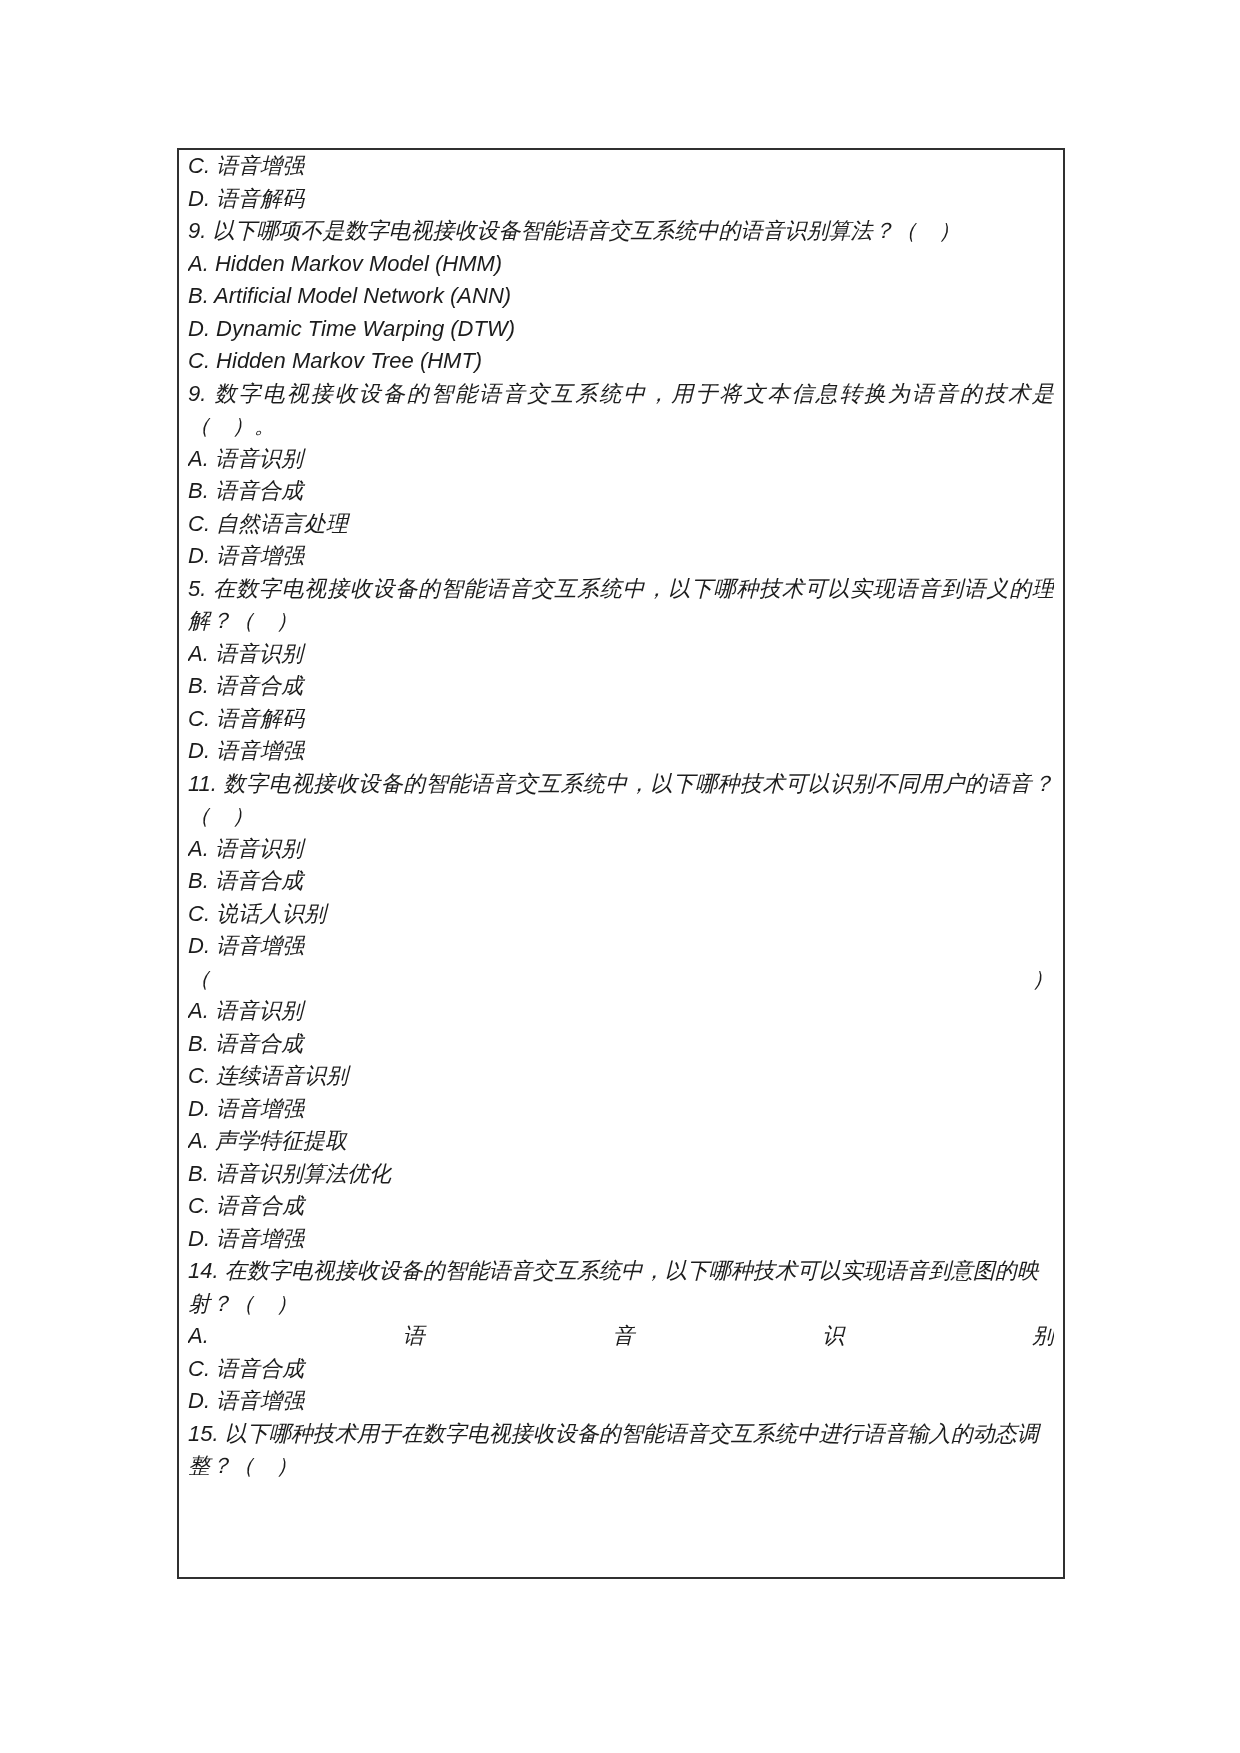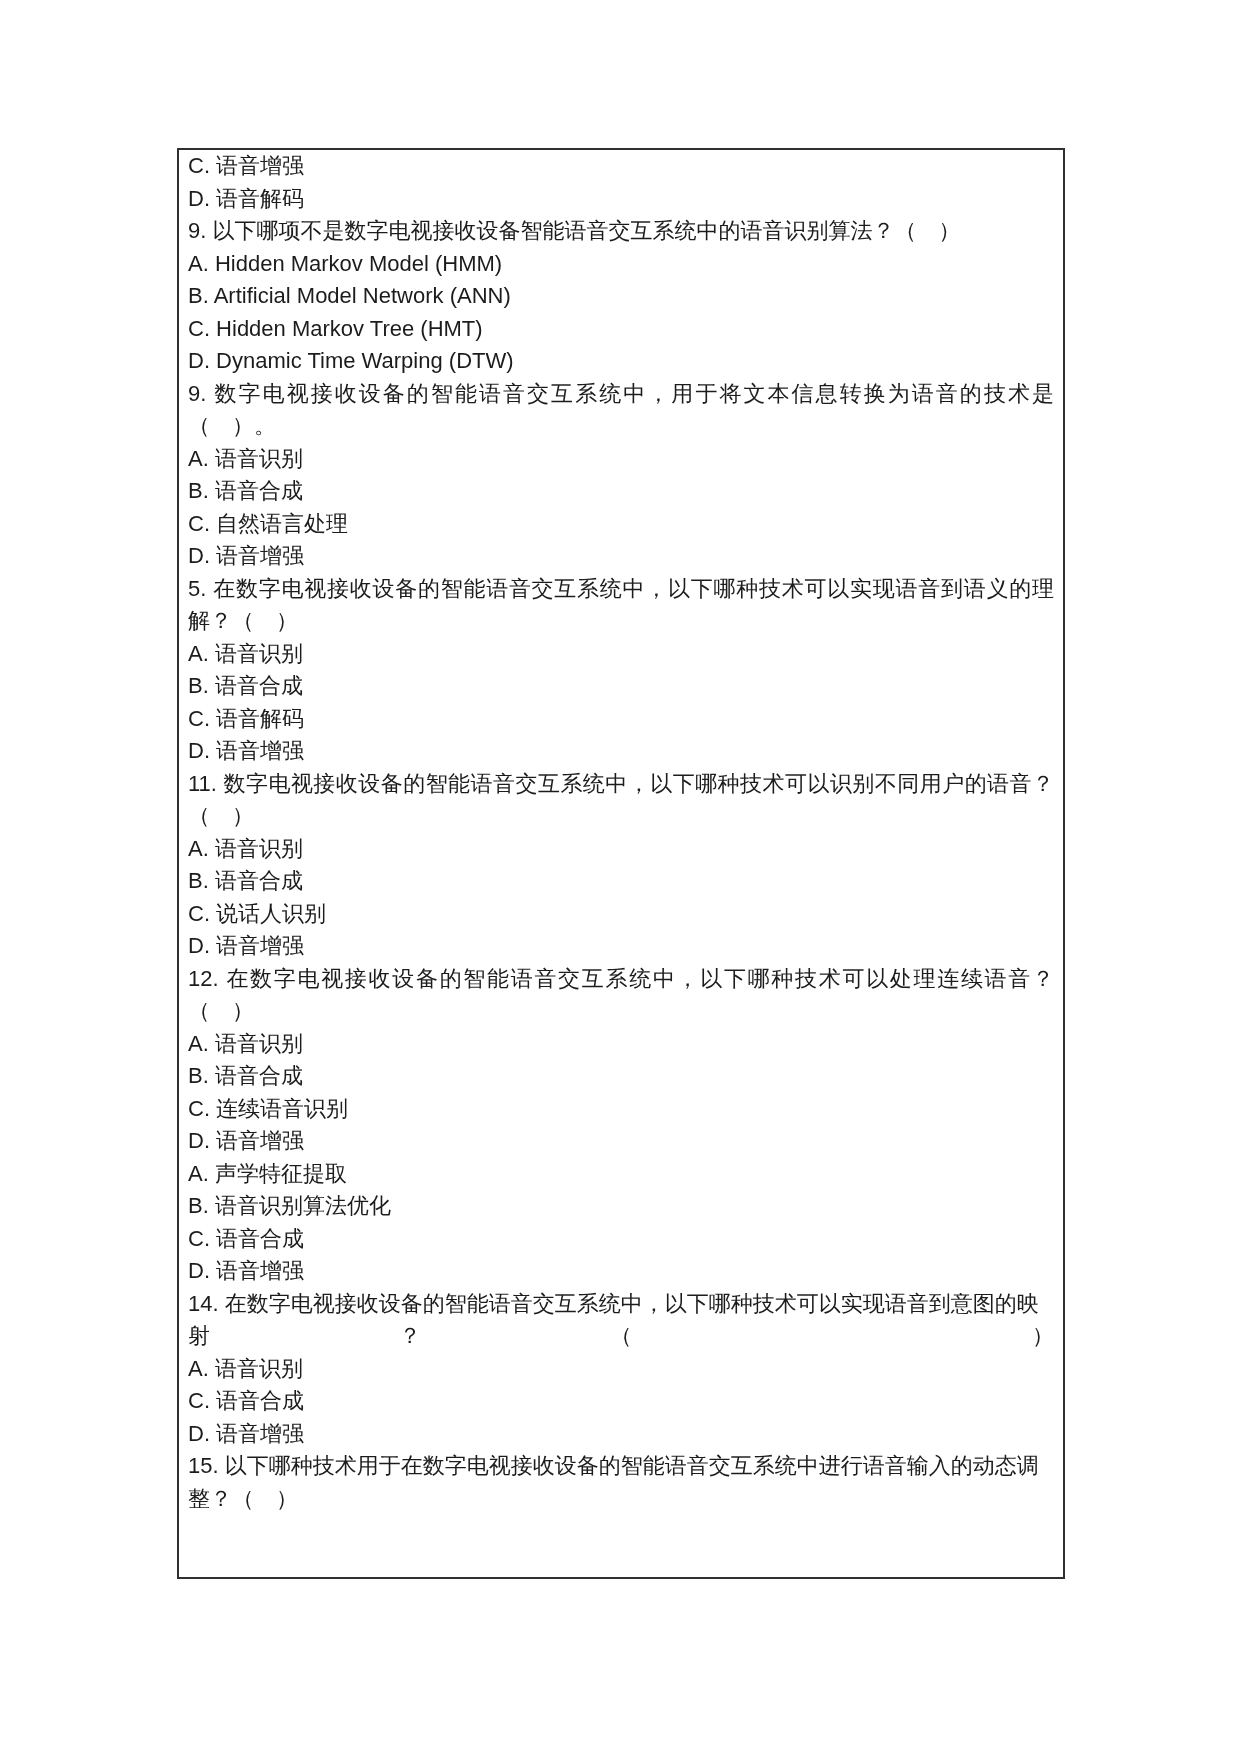--- a/index.html
+++ b/index.html
@@ -13,20 +13,21 @@
     --border-color: #303030;
     --text-color: #1c1c1c;
     --bg-color: #ffffff;
   }
   .sheet {
     position: relative;
     width: 1240px;
     height: 1393px;
     background: var(--bg-color);
     font-family: "Liberation Sans", "DejaVu Sans", sans-serif;
+    font-style: italic;
   }
   .content-box {
     position: absolute;
     left: 177px;
     top: 148px;
     width: 888px;
     height: 1431px;
     box-sizing: border-box;
     border: 2px solid var(--border-color);
     padding: 0 9px;
@@ -57,41 +58,40 @@
 <body>
 
 <div class="sheet">
   <div class="content-box">
     <div>
         <div class="line">C. 语音增强</div>
         <div class="line">D. 语音解码</div>
         <div class="line">9. 以下哪项不是数字电视接收设备智能语音交互系统中的语音识别算法？（　）</div>
         <div class="line">A. Hidden Markov Model (HMM)</div>
         <div class="line">B. Artificial Model Network (ANN)</div>
+        <div class="line">D. Dynamic Time Warping (DTW)</div>
         <div class="line">C. Hidden Markov Tree (HMT)</div>
-        <div class="line">D. Dynamic Time Warping (DTW)</div>
         <div class="line">9. 数字电视接收设备的智能语音交互系统中，用于将文本信息转换为语音的技术是</div>
         <div class="line">（　）。</div>
         <div class="line">A. 语音识别</div>
         <div class="line">B. 语音合成</div>
         <div class="line">C. 自然语言处理</div>
         <div class="line">D. 语音增强</div>
         <div class="line">5. 在数字电视接收设备的智能语音交互系统中，以下哪种技术可以实现语音到语义的理</div>
         <div class="line">解？（　）</div>
         <div class="line">A. 语音识别</div>
         <div class="line">B. 语音合成</div>
         <div class="line">C. 语音解码</div>
         <div class="line">D. 语音增强</div>
         <div class="line">11. 数字电视接收设备的智能语音交互系统中，以下哪种技术可以识别不同用户的语音？</div>
         <div class="line">（　）</div>
         <div class="line">A. 语音识别</div>
         <div class="line">B. 语音合成</div>
         <div class="line">C. 说话人识别</div>
         <div class="line">D. 语音增强</div>
-        <div class="line">12. 在数字电视接收设备的智能语音交互系统中，以下哪种技术可以处理连续语音？</div>
         <div class="line">（　）</div>
         <div class="line">A. 语音识别</div>
         <div class="line">B. 语音合成</div>
         <div class="line">C. 连续语音识别</div>
         <div class="line">D. 语音增强</div>
         <div class="line">A. 声学特征提取</div>
         <div class="line">B. 语音识别算法优化</div>
         <div class="line">C. 语音合成</div>
         <div class="line">D. 语音增强</div>
         <div class="line">14. 在数字电视接收设备的智能语音交互系统中，以下哪种技术可以实现语音到意图的映</div>

